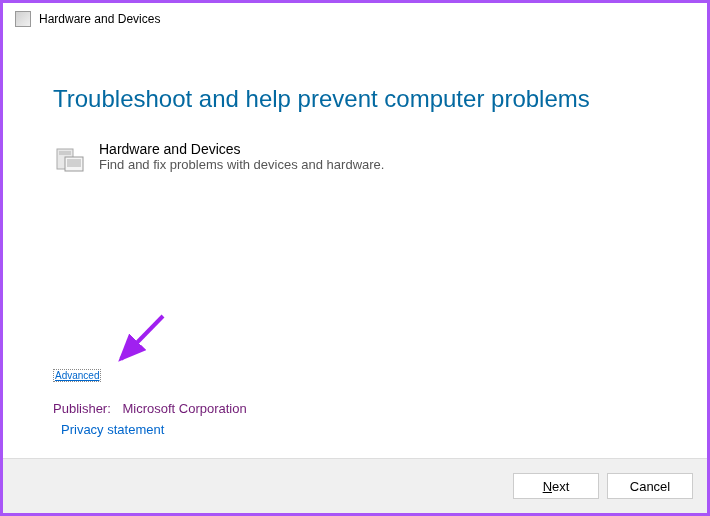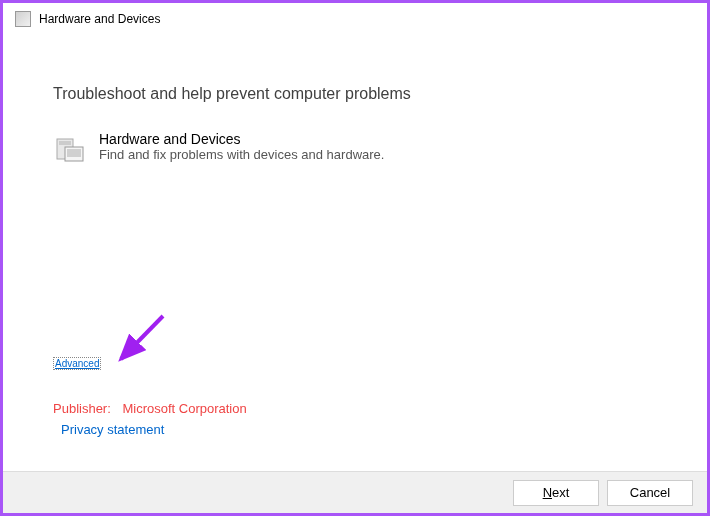--- a/index.html
+++ b/index.html
@@ -30,22 +30,22 @@
       border: 1px solid #999;
     }
     .titlebar-text {
       font-size: 12px;
       color: #000;
     }
     .content {
       padding: 50px 50px 0 50px;
     }
     .heading {
-      color: #404040;
-      font-size: 16px;
+      color: #0369a1;
+      font-size: 24px;
       font-weight: 400;
       margin-bottom: 28px;
     }
     .troubleshooter-row {
       display: flex;
       align-items: flex-start;
       gap: 14px;
       margin-bottom: 20px;
     }
     .ts-icon {
@@ -74,23 +74,23 @@
     .advanced-link {
       color: #0066cc;
       font-size: 10px;
       text-decoration: underline;
       border: 1px dotted #888;
       padding: 0 1px;
       cursor: pointer;
       display: inline-block;
     }
     .publisher-row {
-      margin-top: 30px;
+      margin-top: 18px;
       font-size: 13px;
-      color: #ef4444;
+      color: #701a75;
     }
     .publisher-label {
       display: inline-block;
     }
     .publisher-value {
       display: inline-block;
       margin-left: 8px;
     }
     .privacy-link {
       color: #0066cc;
@@ -98,21 +98,21 @@
       margin-top: 6px;
       cursor: pointer;
       display: inline-block;
       margin-left: 8px;
     }
     .button-bar {
       position: absolute;
       bottom: 0;
       left: 0;
       right: 0;
-      height: 42px;
+      height: 55px;
       background: #f0f0f0;
       border-top: 1px solid #ddd;
       display: flex;
       justify-content: flex-end;
       align-items: center;
       padding-right: 14px;
       gap: 8px;
     }
     .btn {
       min-width: 86px;

